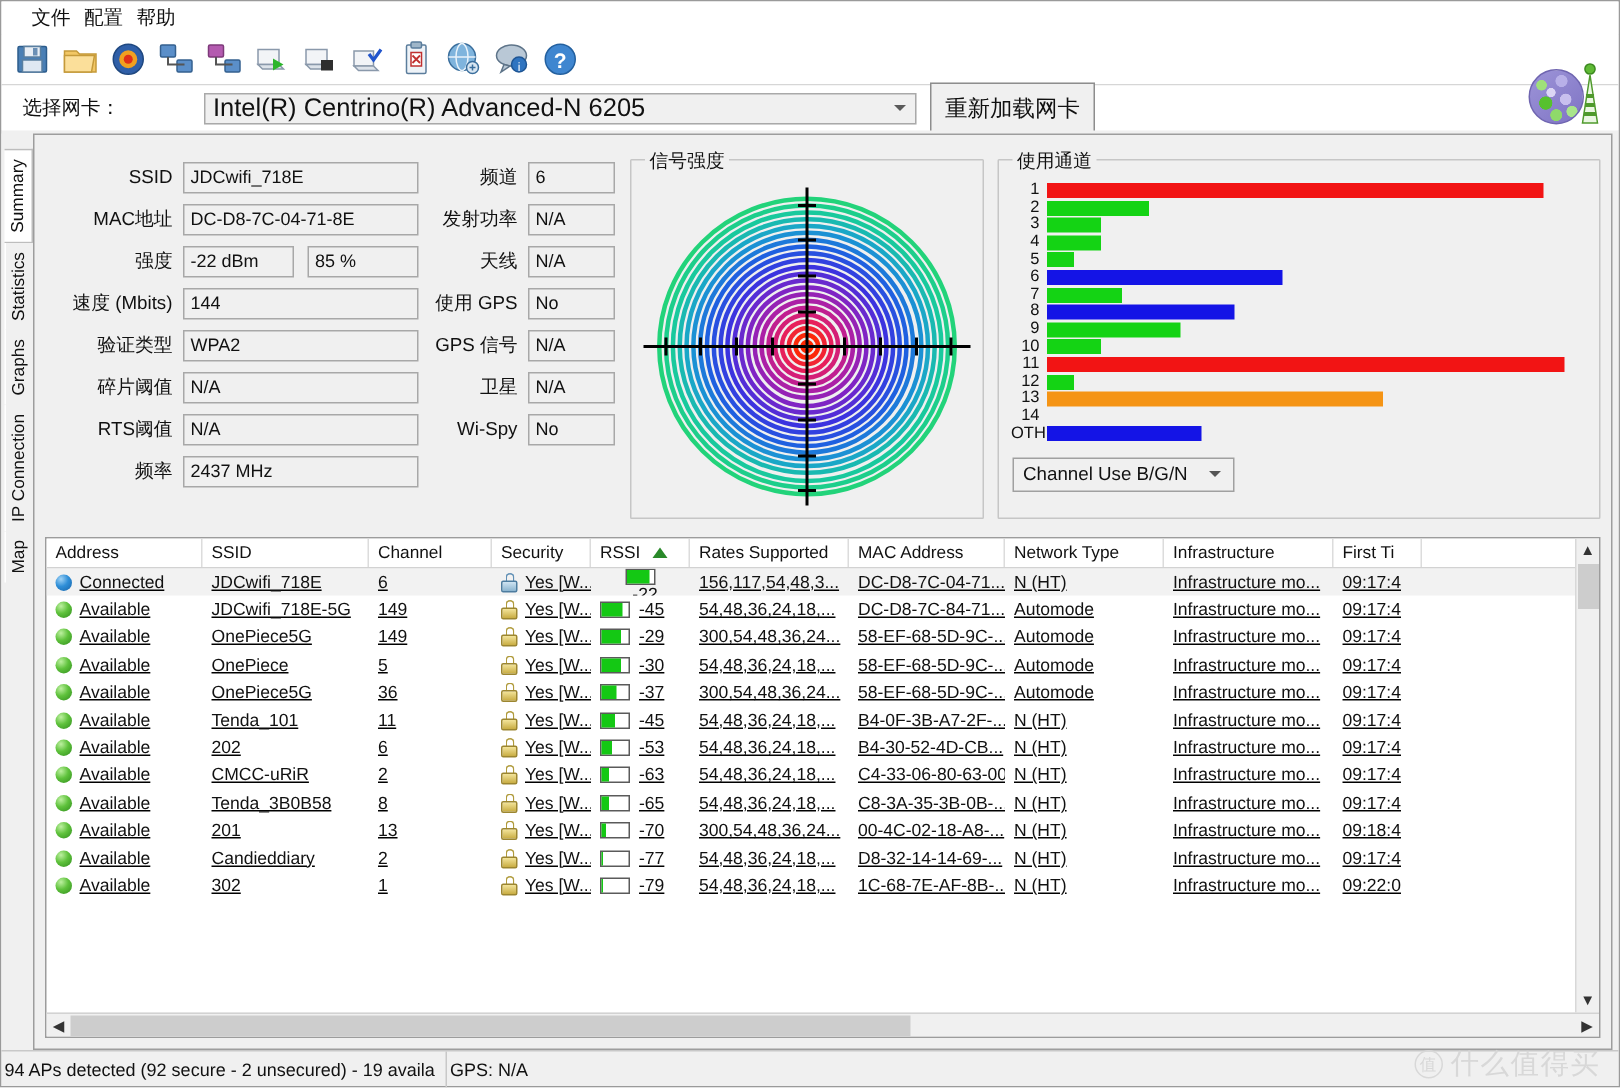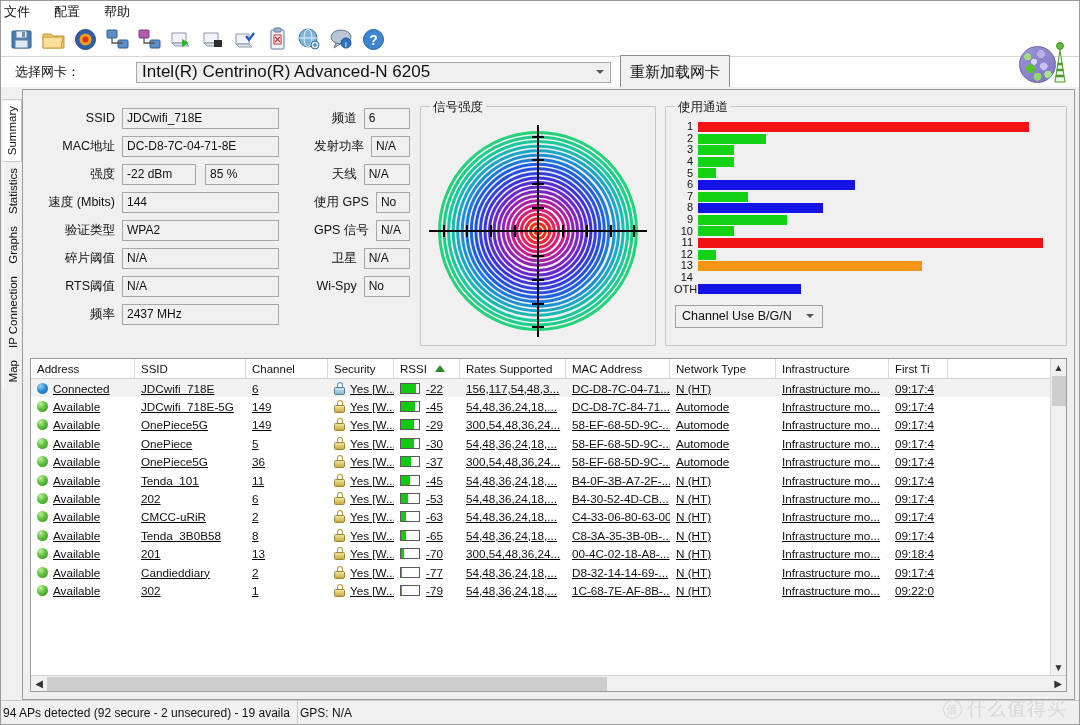--- a/index.html
+++ b/index.html
@@ -46,21 +46,21 @@
   .win-btns { margin-left:auto; display:flex; height:33px; }
   .win-btn {
     width:46px; height:33px; display:flex; align-items:center; justify-content:center;
     color:#333; font-size:13px; background:transparent;
   }
   .win-btn svg { display:block; }
   
   .menubar {
     height:22px; min-height:22px;
     display:flex; align-items:center;
-    padding-left:3px; gap:24px;
+    padding-left:20px; gap:9px;
     background:#ffffff; font-size:13px; color:#111;
   }
   .menubar span { cursor:default; }
   
   .toolbar {
     height:34px; min-height:34px;
     display:flex; align-items:center;
     padding-left:7px; gap:5px;
     border-bottom:1px solid #d6d6d6;
     background:#ffffff;
@@ -147,21 +147,21 @@
   
   .details { width:382px; display:flex; padding-top:6px; }
   .col-left { width:256px; }
   .col-right { width:124px; padding-left:4px; }
   .frow { display:flex; align-items:center; height:28px; }
   .flabel {
     font-size:12.5px; color:#111; text-align:right;
     padding-right:7px; white-space:nowrap;
   }
   .col-left .flabel { width:92px; }
-  .col-right .flabel { width:62px;margin-left:24px; }
+  .col-right .flabel { width:62px; }
   .fbox {
     border:1px solid #a8a8a8; background:#f0f0f0;
     height:21px; display:flex; align-items:center;
     padding-left:4px; font-size:12px; color:#111;
     overflow:hidden; white-space:nowrap;
   }
   .col-left .fbox { width:157px; }
   .col-left .fbox.split { width:74px; }
   .col-left .fbox.split2 { width:74px; margin-left:9px; }
   .col-right .fbox { width:58px; }
@@ -707,21 +707,21 @@
               </div>
               <div class="td" style="width: 111px;">JDCwifi_718E</div>
               <div class="td" style="width: 82px;">6</div>
               <div class="td" style="width: 66px;">
                 <span class="lock blue">
                   <span class="shackle"></span>
                   <span class="body"></span>
                 </span>
                 <span>Yes [W...</span>
               </div>
-              <div class="td" style="width: 66px;">
+              <div class="td" style="width: 66px; flex-direction: column;">
                 <span class="meter">
                   <i style="width: 86%;"></i>
                 </span>
                 <span>-22</span>
               </div>
               <div class="td" style="width: 106px;">156,117,54,48,3...</div>
               <div class="td" style="width: 104px;">DC-D8-7C-04-71...</div>
               <div class="td" style="width: 106px;">N (HT)</div>
               <div class="td" style="width: 113px;">Infrastructure mo...</div>
               <div class="td" style="width: 59px;">09:17:4</div>

